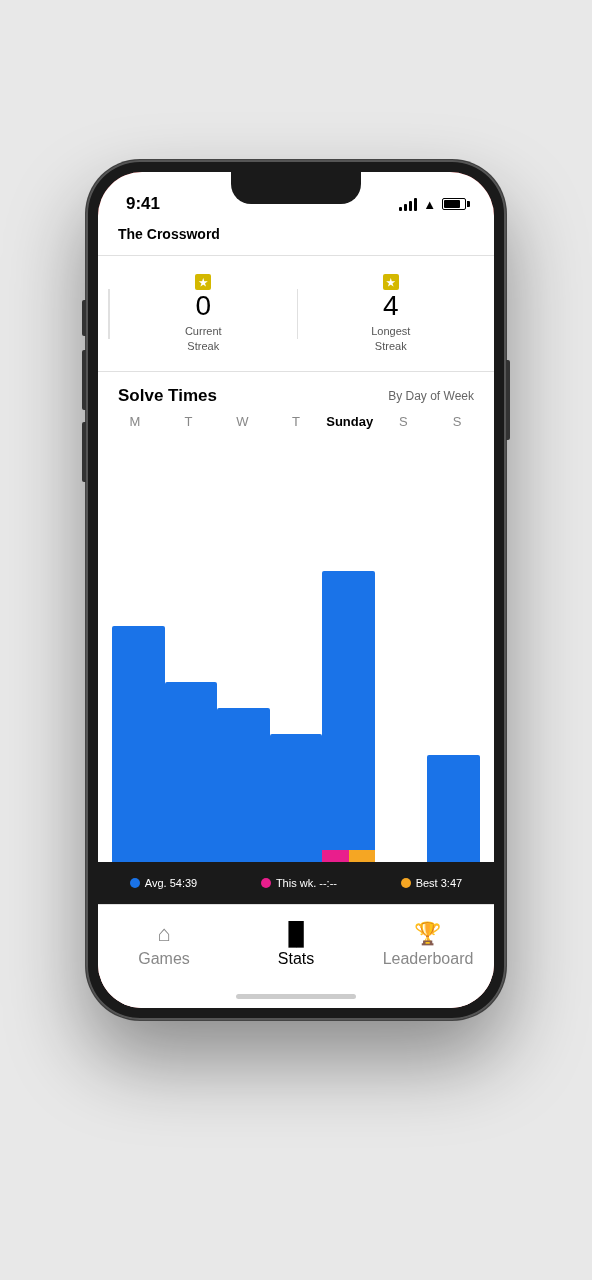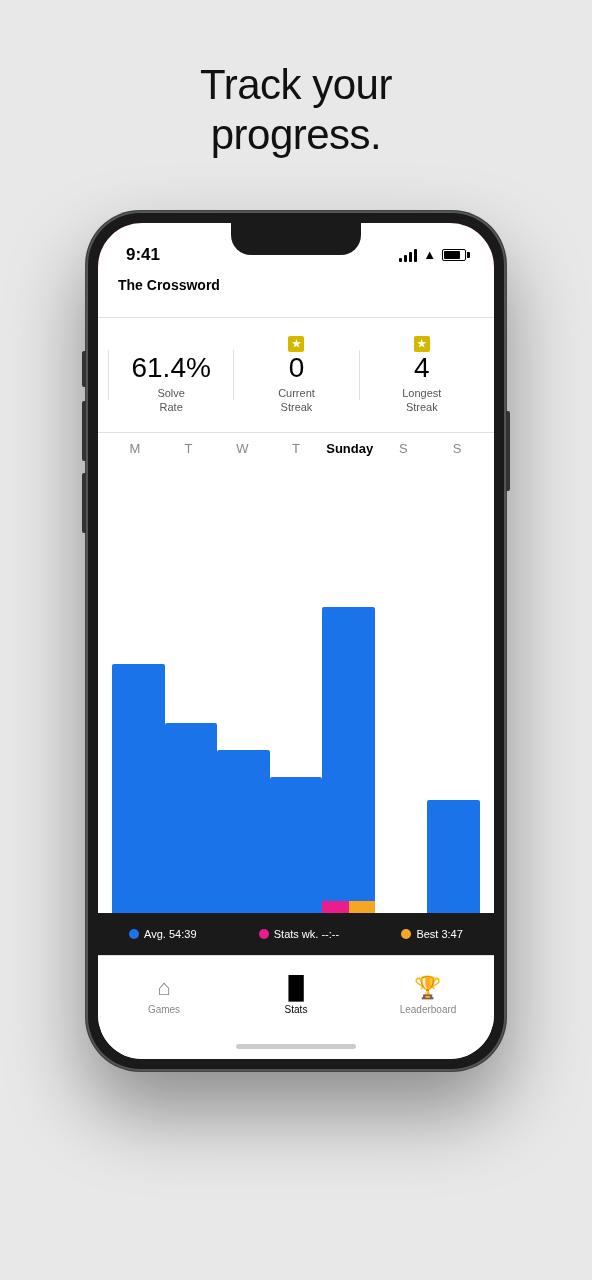--- a/index.html
+++ b/index.html
@@ -143,21 +143,21 @@
       font-size: 26px;
       font-weight: 800;
       color: #000;
       padding: 16px 20px 4px;
     }
 
     .section-label {
       font-size: 14px;
       font-weight: 600;
       color: #000;
-      padding: 4px 20px 24px;
+      padding: 4px 20px 13px;
       border-bottom: 1px solid #e0e0e0;
     }
 
     
     .stats-row {
       display: flex;
       align-items: flex-start;
       justify-content: space-around;
       padding: 18px 10px;
       border-bottom: 1px solid #e0e0e0;
@@ -332,21 +332,21 @@
     }
 
     .nav-icon {
       font-size: 22px;
       color: #888;
     }
 
     .nav-icon.active { color: #000; }
 
     .nav-label {
-      font-size: 10px;
+      font-size: 16px;
       color: #888;
       text-align: center;
     }
 
     .nav-label.active { color: #000; }
 
     .home-indicator {
       background: #fff;
       height: 24px;
       display: flex;
@@ -423,22 +423,21 @@
       justify-content: center;
       font-size: 10px;
       color: #fff;
       font-weight: bold;
     }
   </style>
 </head>
 <body>
 
 <p class="headline">
-  <span>Track your</span><br>
-  <span>progress.</span>
+  <br>
 </p>
 
 <div class="phone-wrap">
   <div class="phone-outer">
     <div class="phone-btn-left"></div>
     <div class="phone-btn-left2"></div>
     <div class="phone-btn-left3"></div>
     <div class="phone-btn-right"></div>
   </div>
 
@@ -460,43 +459,42 @@
           <div class="battery-fill"></div>
         </div>
       </div>
     </div>
 
     <div class="screen-content">
       <div class="section-label">The Crossword</div>
 
       <div class="stats-row">
         <div class="stat-divider"></div>
-        <div class="stat-item">
-          <div class="stat-star">&nbsp;</div>
-          <div class="stat-number">61.4%</div>
-          <div class="stat-label">Solve<br>Rate</div>
-        </div>
         <div class="stat-divider"></div>
         <div class="stat-item">
           <div class="stat-star">
             <div class="star-badge">★</div>
           </div>
           <div class="stat-number">0</div>
           <div class="stat-label">Current<br>Streak</div>
         </div>
         <div class="stat-divider"></div>
         <div class="stat-item">
           <div class="stat-star">
             <div class="star-badge">★</div>
           </div>
           <div class="stat-number">4</div>
           <div class="stat-label">Longest<br>Streak</div>
         </div>
       </div>
 
+      <div class="solve-times-header">
+        <span class="solve-times-title">Solve Times</span>
+        <span class="solve-times-filter">By Day of Week</span>
+      </div>
 
       <div class="day-labels">
         <div class="day-label">M</div>
         <div class="day-label">T</div>
         <div class="day-label">W</div>
         <div class="day-label">T</div>
         <div class="day-label active">Sunday</div>
         <div class="day-label">S</div>
         <div class="day-label">S</div>
       </div>
@@ -540,21 +538,21 @@
         </div>
       </div>
 
       <div class="legend-bar">
         <div class="legend-item">
           <div class="legend-dot legend-dot-blue"></div>
           <span class="legend-text">Avg. 54:39</span>
         </div>
         <div class="legend-item">
           <div class="legend-dot legend-dot-pink"></div>
-          <span class="legend-text">Stats wk. --:--</span>
+          <span class="legend-text">This wk. --:--</span>
         </div>
         <div class="legend-item">
           <div class="legend-dot legend-dot-gold"></div>
           <span class="legend-text">Best 3:47</span>
         </div>
       </div>
 
       <div class="bottom-nav">
         <div class="nav-item">
           <span class="nav-icon">⌂</span>

